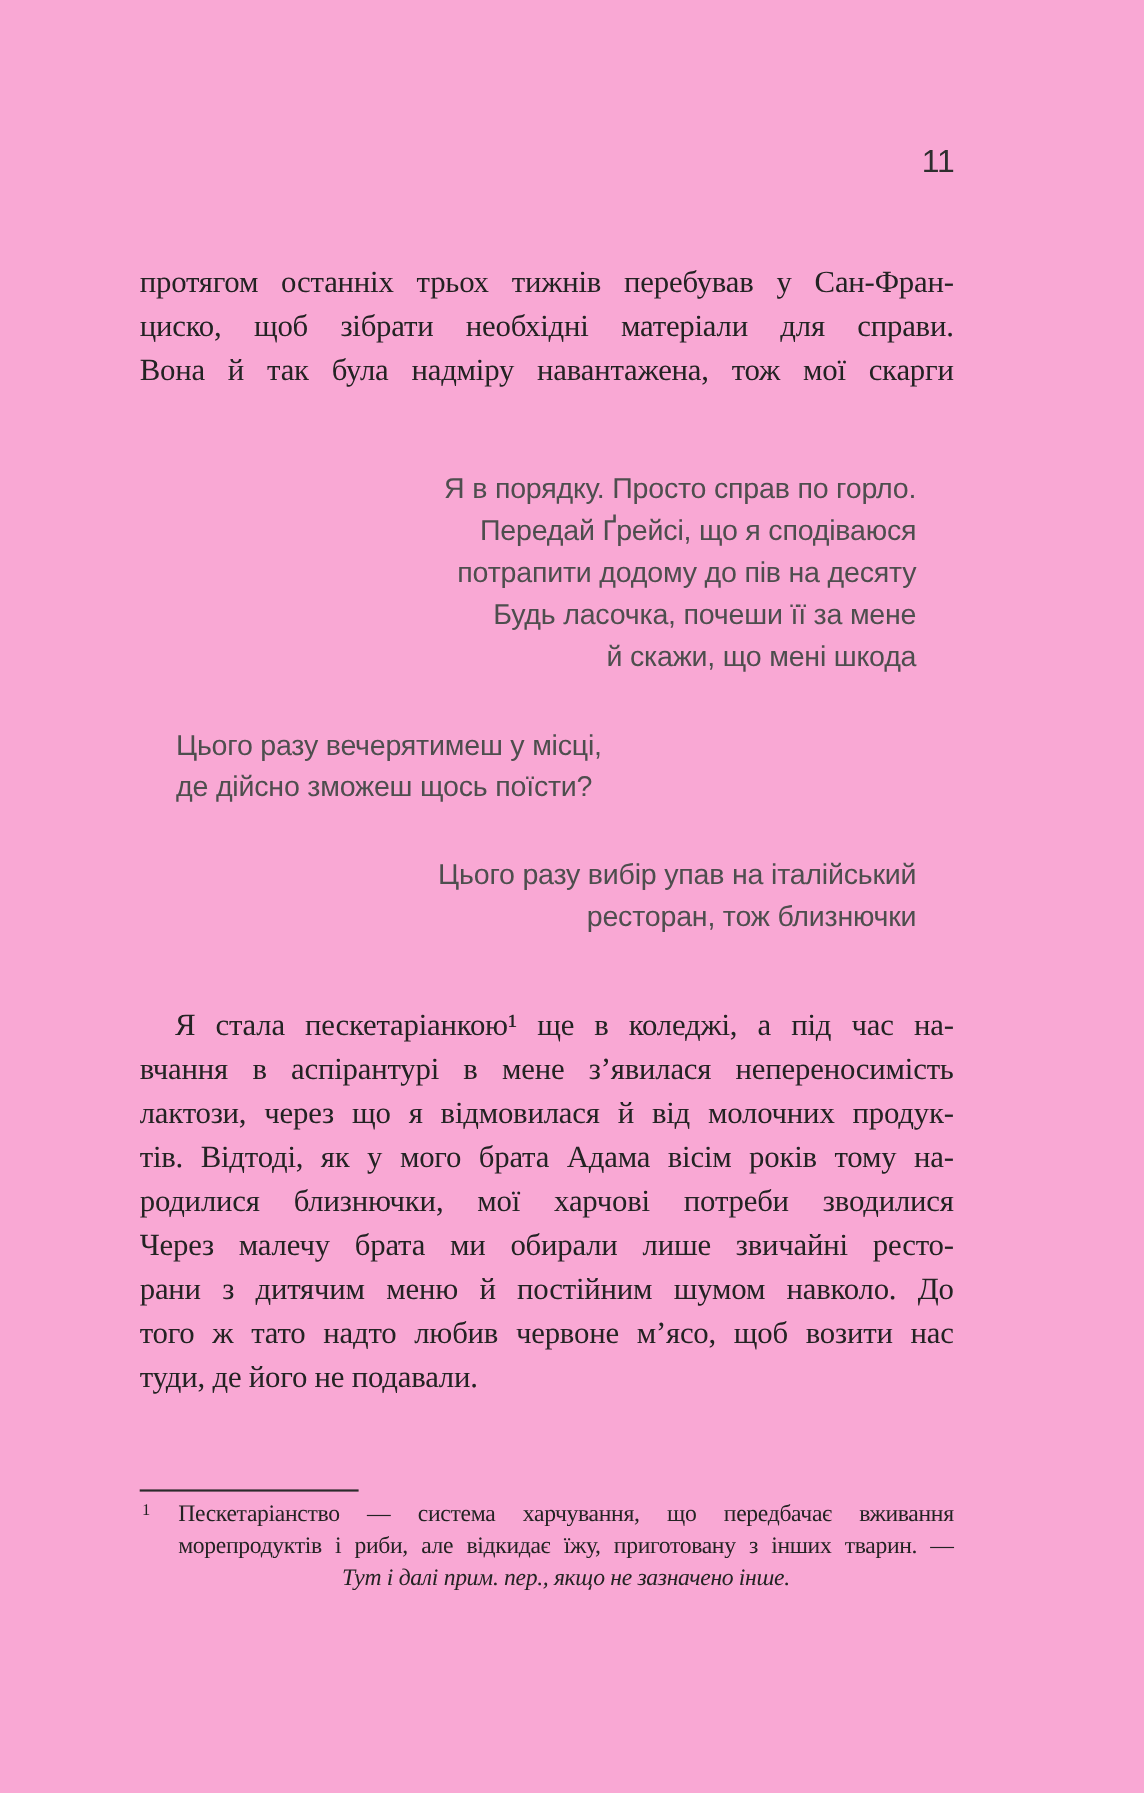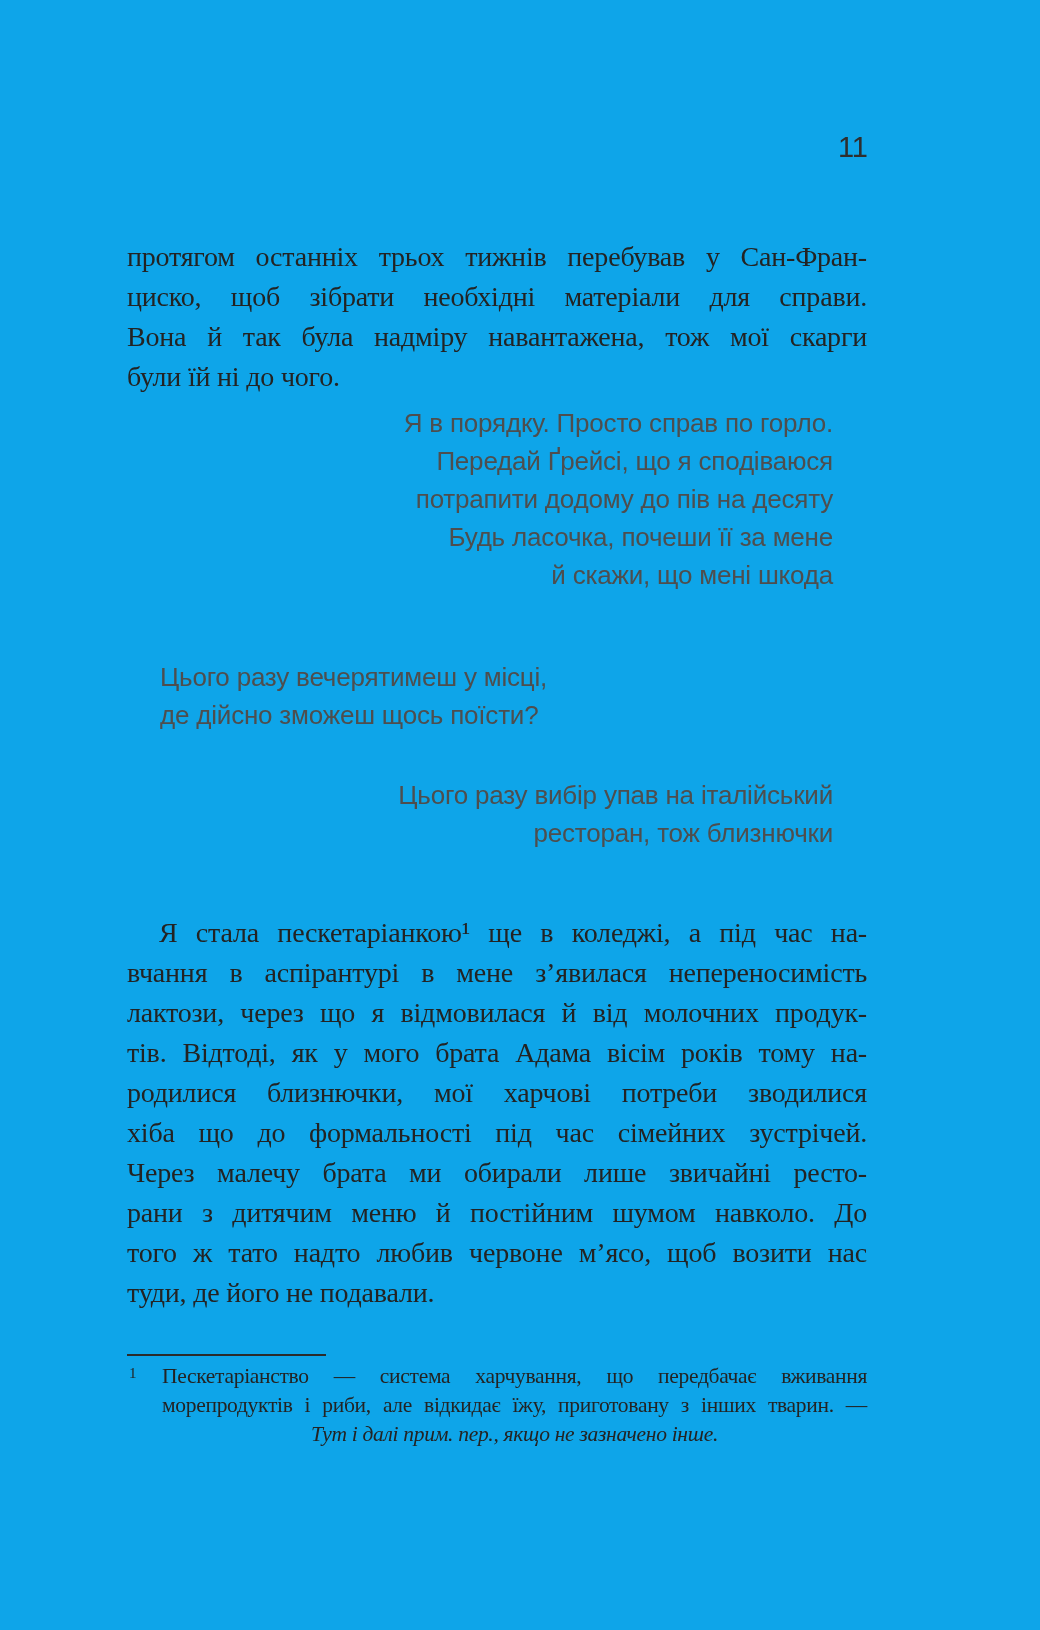--- a/index.html
+++ b/index.html
@@ -5,21 +5,21 @@
 <style>
   html, body {
     margin: 0;
     padding: 0;
     background: #ffffff;
   }
   .page {
     position: relative;
     width: 1040px;
     height: 1630px;
-    background: #0ea5e9;
+    background: #f9a8d4;
     overflow: hidden;
     font-family: "Liberation Serif", serif;
   }
   .pagenum {
     position: absolute;
     top: 128px;
     right: 172px;
     font-family: "Liberation Sans", sans-serif;
     font-size: 29px;
     line-height: 38px;
@@ -44,21 +44,21 @@
   .jpara .line.last { text-align: left; text-align-last: auto; }
   .msg {
     position: absolute;
     font-family: "Liberation Sans", sans-serif;
     font-size: 26px;
     line-height: 38px;
     letter-spacing: -0.2px;
     color: #4e4e4e;
   }
   .msg--right { left: 127px; width: 706px; text-align: right; }
-  .msg--sent1 { top: 404px; }
+  .msg--sent1 { top: 425px; }
   .msg--sent2 { top: 776px; }
   .msg--left  { left: 160px; width: 706px; top: 658px; text-align: left; }
   .footnote-sep {
     position: absolute;
     left: 127px;
     top: 1354px;
     width: 199px;
     height: 2px;
     background: #2b2b2b;
   }
@@ -90,21 +90,20 @@
 <body>
 
 <div class="page">
 
   <div class="pagenum">11</div>
 
   <div class="para para--top jpara">
       <div class="line">протягом останніх трьох тижнів перебував у Сан-Фран-</div>
       <div class="line">циско, щоб зібрати необхідні матеріали для справи.</div>
       <div class="line">Вона й так була надміру навантажена, тож мої скарги</div>
-      <div class="line last">були їй ні до чого.</div>
     </div>
 
   <div class="msg msg--right msg--sent1">
       <div class="line">Я в порядку. Просто справ по горло.</div>
       <div class="line">Передай Ґрейсі, що я сподіваюся</div>
       <div class="line">потрапити додому до пів на десяту</div>
       <div class="line">Будь ласочка, почеши її за мене</div>
       <div class="line last">й скажи, що мені шкода</div>
     </div>
 
@@ -117,21 +116,20 @@
       <div class="line">Цього разу вибір упав на італійський</div>
       <div class="line last">ресторан, тож близнючки</div>
     </div>
 
   <div class="para para--main jpara">
       <div class="line">Я стала пескетаріанкою¹ ще в коледжі, а під час на-</div>
       <div class="line">вчання в аспірантурі в мене з’явилася непереносимість</div>
       <div class="line">лактози, через що я відмовилася й від молочних продук-</div>
       <div class="line">тів. Відтоді, як у мого брата Адама вісім років тому на-</div>
       <div class="line">родилися близнючки, мої харчові потреби зводилися</div>
-      <div class="line">хіба що до формальності під час сімейних зустрічей.</div>
       <div class="line">Через малечу брата ми обирали лише звичайні ресто-</div>
       <div class="line">рани з дитячим меню й постійним шумом навколо. До</div>
       <div class="line">того ж тато надто любив червоне м’ясо, щоб возити нас</div>
       <div class="line last">туди, де його не подавали.</div>
     </div>
 
   <div class="footnote-sep"></div>
 
   <div class="footnote">
     <span class="marker">1</span>

